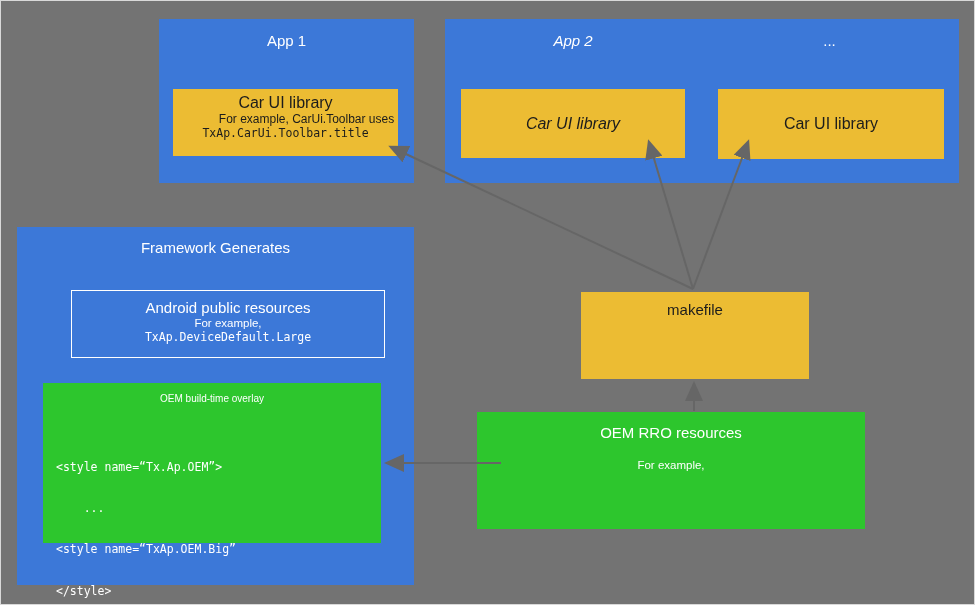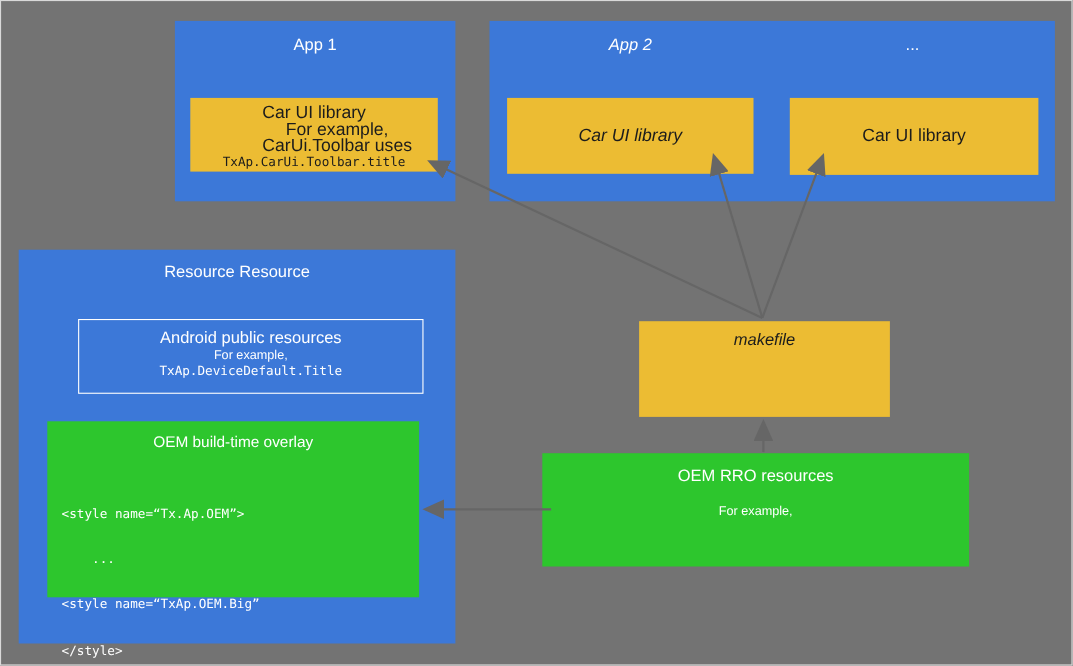--- a/index.html
+++ b/index.html
@@ -21,47 +21,47 @@
   .green-box { background: #2dc62d; color: #ffffff; }
   .box-title {
     text-align: center;
     font-size: 15px;
   }
   .app-box .box-title { padding-top: 13px; }
 
   
   .lib-box { text-align: center; }
   .lib-title { font-size: 16px; }
-  .lib-desc  { font-size: 16px; line-height: 14px; margin-left: 42px; }
+  .lib-desc  { font-size: 12px; line-height: 14px; margin-left: 42px; }
   .code, .lib-code {
     font-family: "DejaVu Sans Mono", monospace;
     font-size: 11.5px;
     white-space: pre;
   }
   .lib-single { display: flex; align-items: center; justify-content: center; }
 
   
   #framework-title { padding-top: 12px; }
   #public-resources {
     border: 1px solid #ffffff;
     text-align: center;
   }
   #public-resources .box-title { padding-top: 8px; }
   .small { font-size: 11.5px; line-height: 14px; }
 
-  #oem-overlay .box-title { padding-top: 10px; font-size: 14px; }
+  #oem-overlay .box-title { padding-top: 10px; font-size: 10px; }
   #overlay-code {
     position: absolute;
     left: 13px; top: 50px;
     text-align: left;
     line-height: 13.8px;
   }
 
   
-  #makefile-box { text-align: center; font-style: italic; }
+  #makefile-box { text-align: center; }
   #makefile-box .box-title { padding-top: 9px; }
   #makefile-desc { padding: 1px 22px 0 22px; }
 
   
   #rro-box { text-align: center; }
   #rro-box .box-title { padding-top: 12px; }
   #rro-desc { margin-top: 17px; }
 
   #arrow-layer { position: absolute; left: 0; top: 0; pointer-events: none; }
 </style>
@@ -87,47 +87,47 @@
   </div>
 
   <div class="box blue-box app-box" style="left:699px; top:18px; width:259px; height:164px;">
     <div class="box-title">...</div>
     <div class="box yellow-box lib-box lib-single" style="left:18px; top:70px; width:226px; height:70px;">
       <div class="lib-title">Car UI library</div>
     </div>
   </div>
 
   <div class="box blue-box" style="left:16px; top:226px; width:397px; height:358px;">
-    <div class="box-title" id="framework-title">Resource Resource</div>
+    <div class="box-title" id="framework-title">Framework Generates</div>
 
     <div class="box blue-box" id="public-resources" style="left:54px; top:63px; width:314px; height:68px;">
       <div class="box-title">Android public resources</div>
       <div class="small">For example,</div>
-      <div class="code">TxAp.DeviceDefault.Title</div>
+      <div class="code">TxAp.DeviceDefault.Large</div>
     </div>
 
     <div class="box green-box" id="oem-overlay" style="left:26px; top:156px; width:338px; height:160px;">
       <div class="box-title">OEM build-time overlay</div>
       <div id="overlay-code" class="code">
         <div>&lt;style name=“Tx.Ap.OEM”&gt;</div>
         <div>    ...</div>
         <div>&lt;style name=“TxAp.OEM.Big”</div>
         <div>&lt;/style&gt;</div>
         
         
         
       </div>
     </div>
   </div>
 
   <div class="box yellow-box" id="makefile-box" style="left:580px; top:291px; width:228px; height:87px;">
     <div class="box-title">makefile</div>
   </div>
 
-  <div class="box green-box" id="rro-box" style="left:492px; top:411px; width:388px; height:103px;">
+  <div class="box green-box" id="rro-box" style="left:476px; top:411px; width:388px; height:117px;">
     <div class="box-title">OEM RRO resources</div>
     <div class="small" id="rro-desc">For example,</div>
   </div>
 
   <svg id="arrow-layer" width="975" height="605" viewBox="0 0 975 605">
     <defs>
       <marker id="ah" markerWidth="10" markerHeight="9" refX="8.5" refY="4.5" orient="auto">
         <path d="M0,0 L10,4.5 L0,9 z" fill="#666666"></path>
       </marker>
     </defs>

